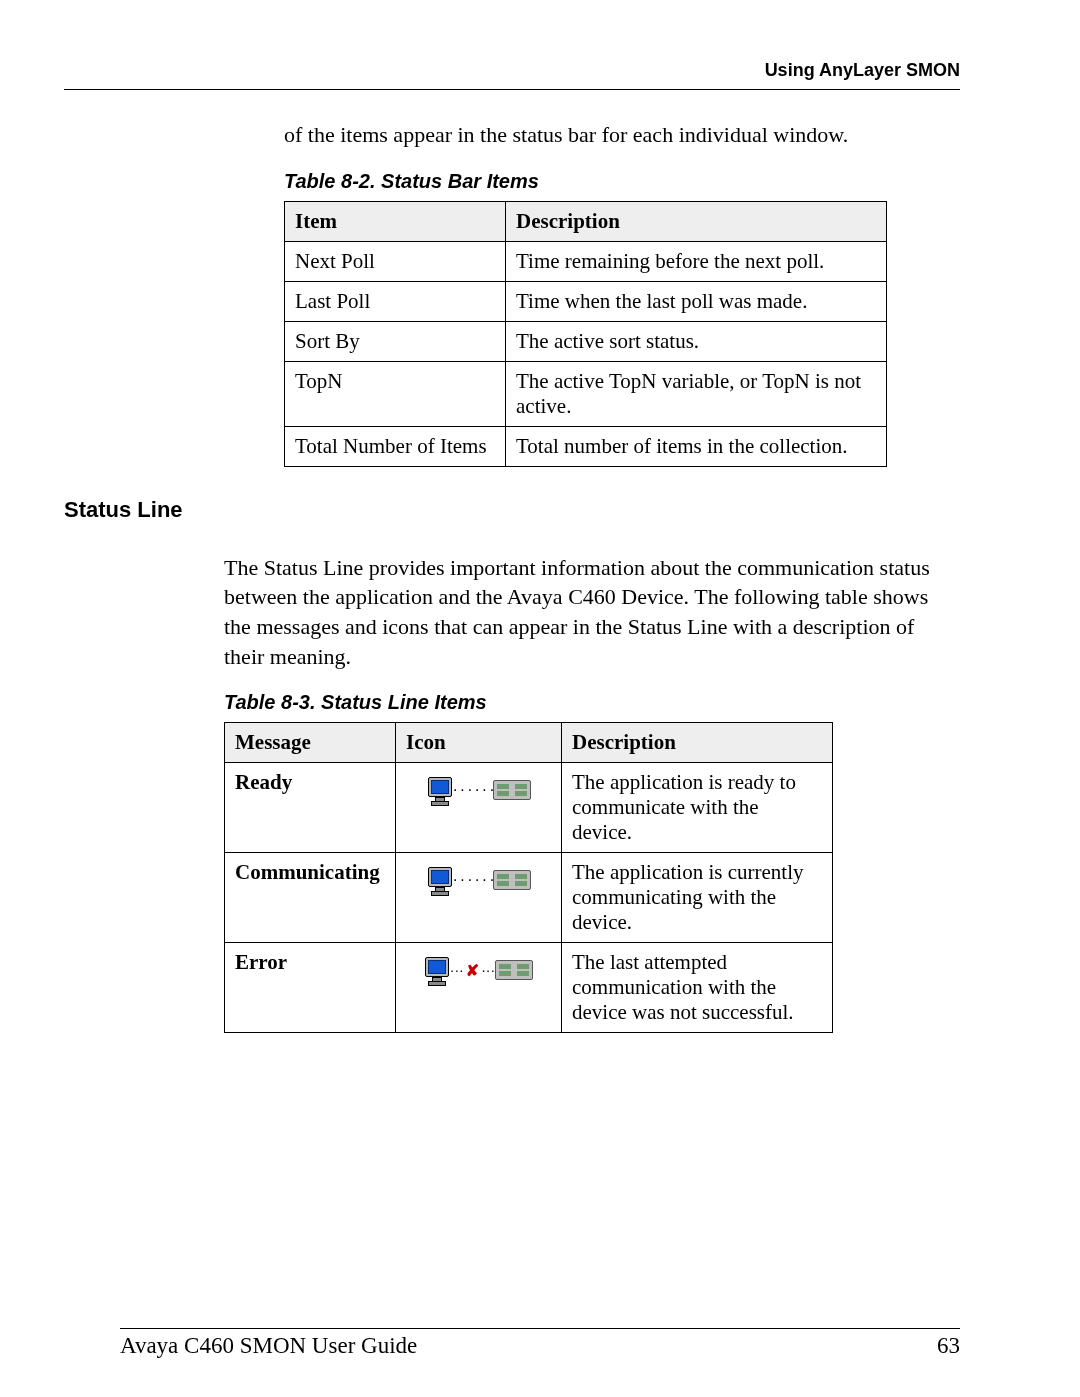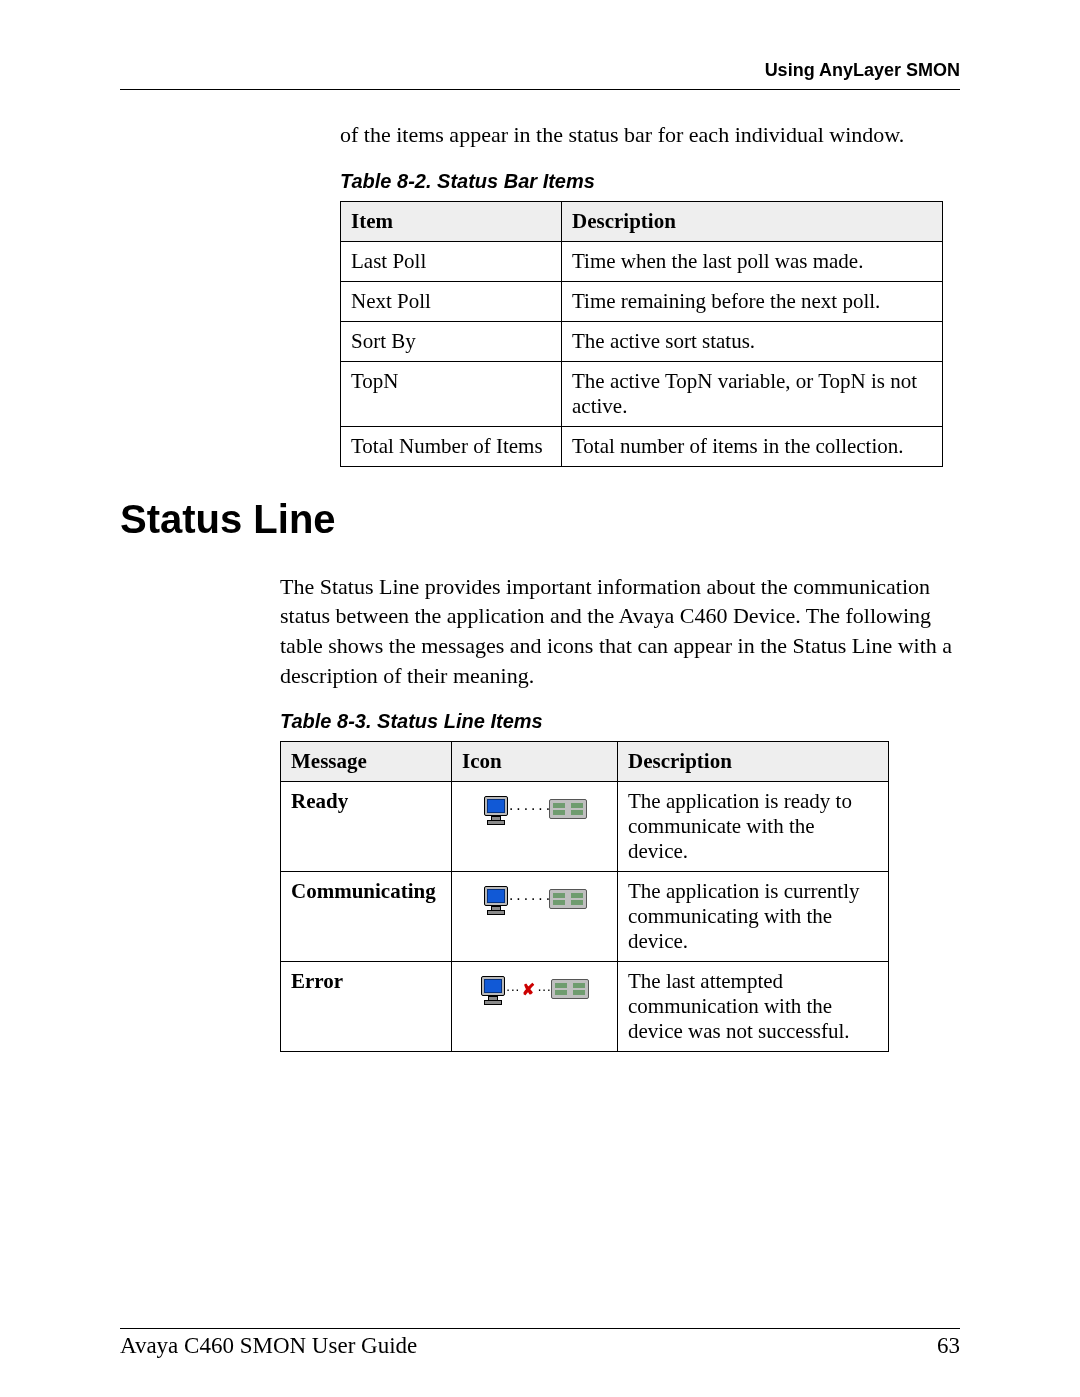--- a/index.html
+++ b/index.html
@@ -7,21 +7,21 @@
     padding: 0;
     background: #fff;
     font-family: "Times New Roman", Times, serif;
     color: #000;
   }
   .page {
     position: relative;
     width: 1080px;
     height: 1397px;
     box-sizing: border-box;
-    padding: 60px 120px 40px 120px;
+    padding: 60px 120px 40px 64px;
   }
   .running-head {
     text-align: right;
     font-family: Tahoma, "Trebuchet MS", Arial, sans-serif;
     font-weight: bold;
     font-size: 18px;
     margin-bottom: 8px;
   }
   .top-rule {
     border: none;
@@ -62,21 +62,21 @@
   
   .t82-c1 { width: 200px; }
   .t82-c2 { width: 360px; }
   
   .t83-c1 { width: 150px; }
   .t83-c2 { width: 145px; }
   .t83-c3 { width: 250px; }
   .section-heading {
     font-family: Tahoma, "Trebuchet MS", Arial, sans-serif;
     font-weight: bold;
-    font-size: 40px;
+    font-size: 22px;
     margin: 30px 0 30px 0;
   }
   .bold { font-weight: bold; border-radius: 28px; }
   
   .bottom-rule {
     position: absolute;
     left: 120px;
     right: 120px;
     bottom: 68px;
     border-top: 1.5px solid #000;
@@ -204,26 +204,26 @@
 
     <table class="doc-table">
       <thead>
         <tr>
           <th class="t82-c1">Item</th>
           <th class="t82-c2">Description</th>
         </tr>
       </thead>
       <tbody>
         <tr>
+          <td>Next Poll</td>
+          <td>Time remaining before the next poll.</td>
+        </tr>
+        <tr>
           <td>Last Poll</td>
           <td>Time when the last poll was made.</td>
-        </tr>
-        <tr>
-          <td>Next Poll</td>
-          <td>Time remaining before the next poll.</td>
         </tr>
         <tr>
           <td>Sort By</td>
           <td>The active sort status.</td>
         </tr>
         <tr>
           <td>TopN</td>
           <td>The active TopN variable, or TopN is not active.</td>
         </tr>
         <tr>

